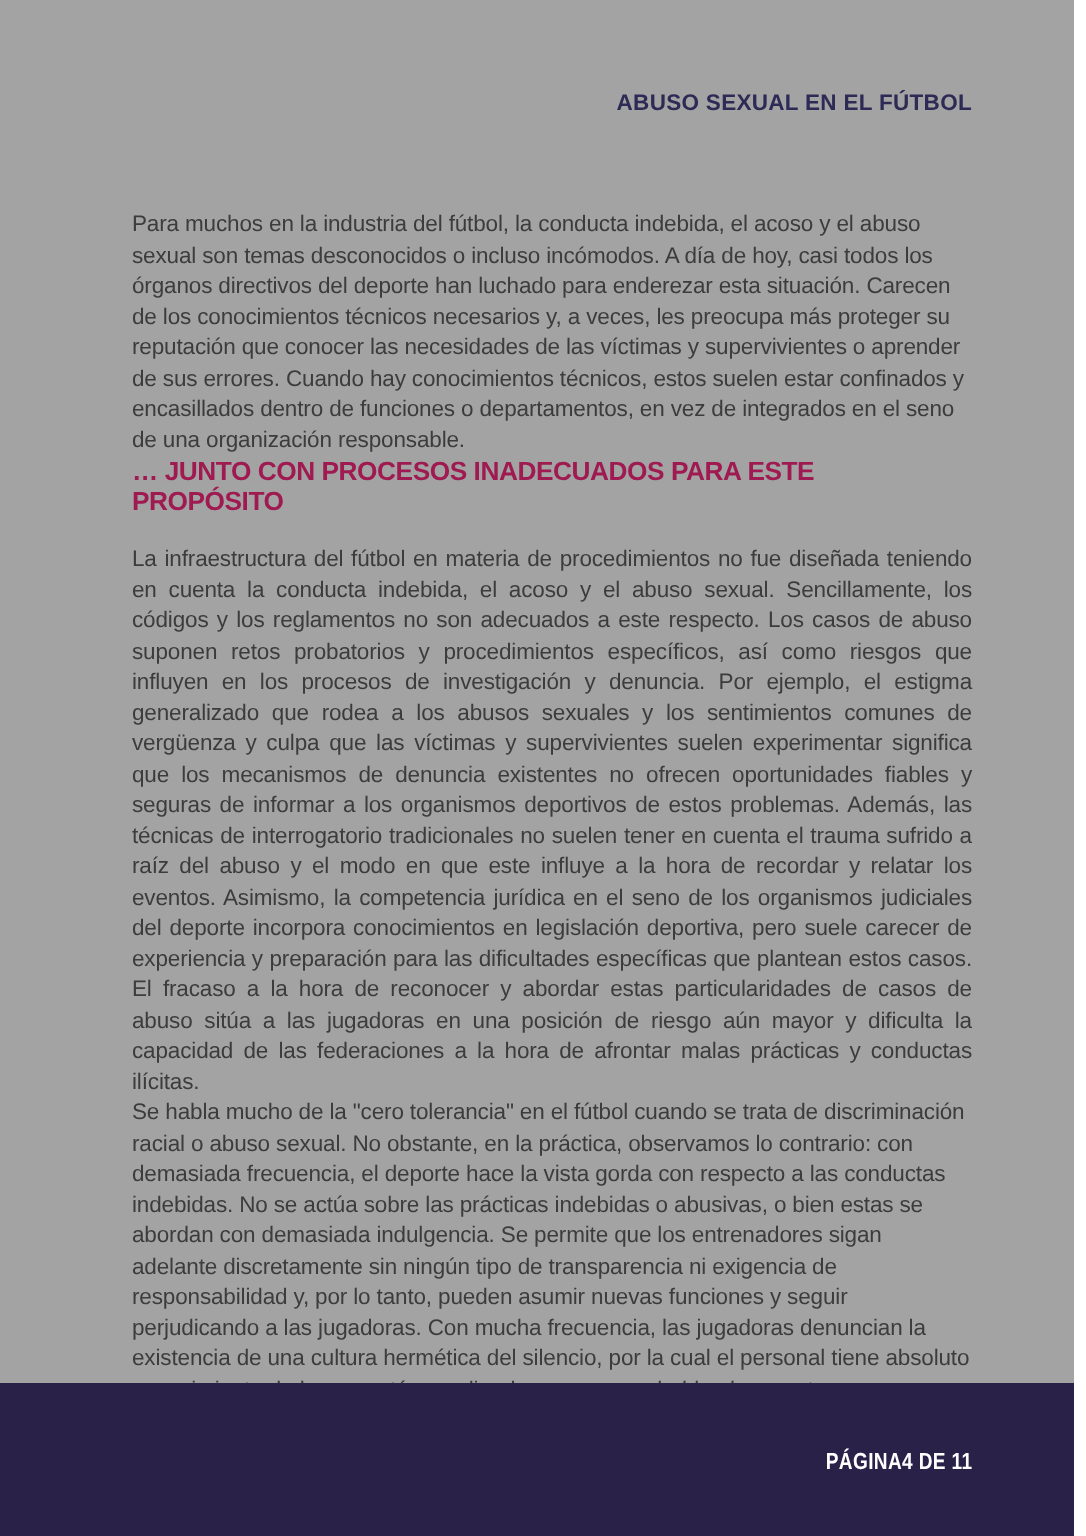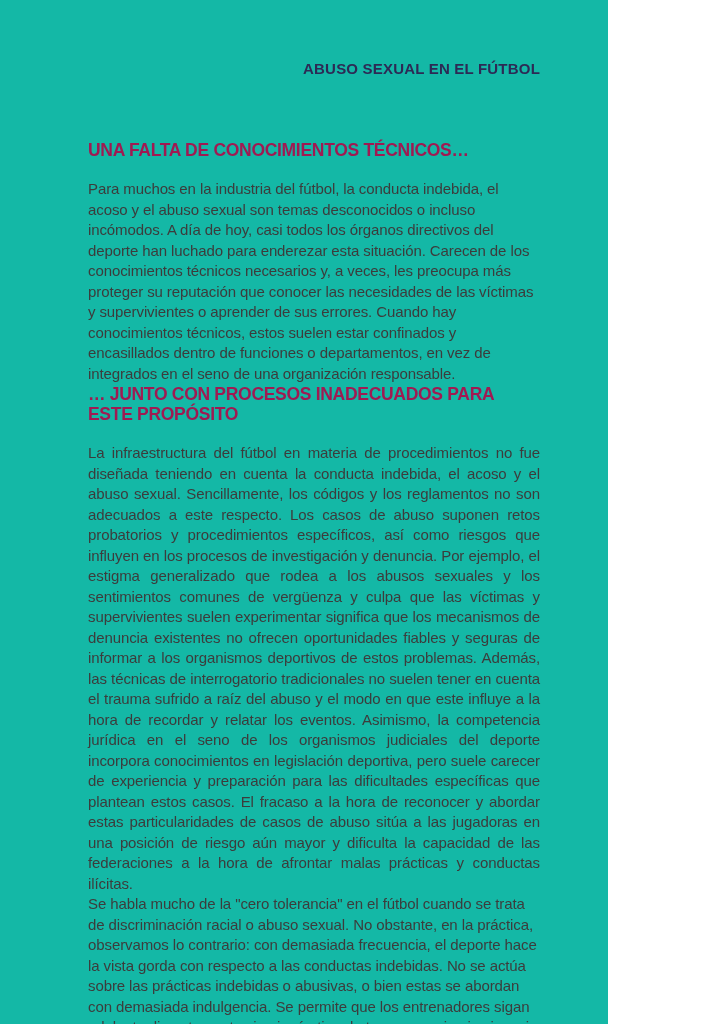--- a/index.html
+++ b/index.html
@@ -2,23 +2,23 @@
 <html style="--accent-heading: #A01A52; --navy-header-text: #2D2A55; --footer-band: #2A2148; --body-text: #3C3C3C;"><head>
 <meta charset="utf-8">
 <style>
   html, body {
     margin: 0;
     padding: 0;
     background: #ffffff;
   }
   .page {
     position: relative;
-    width: 608px;
+    width: 716px;
     height: 1024px;
-    background: #14b8a6;
+    background: #a3a3a3;
     overflow: hidden;
     font-family: "Liberation Sans", sans-serif;
   }
   .running-header {
     position: absolute;
     top: 60px;
     right: 68px;
     color: var(--navy-header-text, #2D2A55);
     font-size: 15px;
     font-weight: bold;
@@ -76,29 +76,31 @@
 </head>
 <body>
 
 <div class="page">
 
   <div class="running-header">ABUSO SEXUAL EN EL FÚTBOL</div>
 
   <main class="content">
 
     <section class="section">
-      <h2 class="section-heading">UNA FALTA DE CONOCIMIENTOS TÉCNICOS…</h2>
       <p class="section-body">Para muchos en la industria del fútbol, la conducta indebida, el acoso y el abuso sexual son temas desconocidos o incluso incómodos. A día de hoy, casi todos los órganos directivos del deporte han luchado para enderezar esta situación. Carecen de los conocimientos técnicos necesarios y, a veces, les preocupa más proteger su reputación que conocer las necesidades de las víctimas y supervivientes o aprender de sus errores. Cuando hay conocimientos técnicos, estos suelen estar confinados y encasillados dentro de funciones o departamentos, en vez de integrados en el seno de una organización responsable.</p>
     </section>
 
     <section class="section">
       <h2 class="section-heading">… JUNTO CON PROCESOS INADECUADOS PARA ESTE PROPÓSITO</h2>
       <p class="section-body justify">La infraestructura del fútbol en materia de procedimientos no fue diseñada teniendo en cuenta la conducta indebida, el acoso y el abuso sexual. Sencillamente, los códigos y los reglamentos no son adecuados a este respecto. Los casos de abuso suponen retos probatorios y procedimientos específicos, así como riesgos que influyen en los procesos de investigación y denuncia. Por ejemplo, el estigma generalizado que rodea a los abusos sexuales y los sentimientos comunes de vergüenza y culpa que las víctimas y supervivientes suelen experimentar significa que los mecanismos de denuncia existentes no ofrecen oportunidades fiables y seguras de informar a los organismos deportivos de estos problemas. Además, las técnicas de interrogatorio tradicionales no suelen tener en cuenta el trauma sufrido a raíz del abuso y el modo en que este influye a la hora de recordar y relatar los eventos. Asimismo, la competencia jurídica en el seno de los organismos judiciales del deporte incorpora conocimientos en legislación deportiva, pero suele carecer de experiencia y preparación para las dificultades específicas que plantean estos casos. El fracaso a la hora de reconocer y abordar estas particularidades de casos de abuso sitúa a las jugadoras en una posición de riesgo aún mayor y dificulta la capacidad de las federaciones a la hora de afrontar malas prácticas y conductas ilícitas.</p>
     </section>
 
     <section class="section">
       <p class="section-body">Se habla mucho de la "cero tolerancia" en el fútbol cuando se trata de discriminación racial o abuso sexual. No obstante, en la práctica, observamos lo contrario: con demasiada frecuencia, el deporte hace la vista gorda con respecto a las conductas indebidas. No se actúa sobre las prácticas indebidas o abusivas, o bien estas se abordan con demasiada indulgencia. Se permite que los entrenadores sigan adelante discretamente sin ningún tipo de transparencia ni exigencia de responsabilidad y, por lo tanto, pueden asumir nuevas funciones y seguir perjudicando a las jugadoras. Con mucha frecuencia, las jugadoras denuncian la existencia de una cultura hermética del silencio, por la cual el personal tiene absoluto conocimiento de lo que está sucediendo, pero nunca habla al respecto.</p>
     </section>
 
   </main>
 
+  <footer class="footer-band">
+    <span class="page-number">PÁGINA4 DE 11</span>
+  </footer>
 
 </div>
 
 </body></html>

